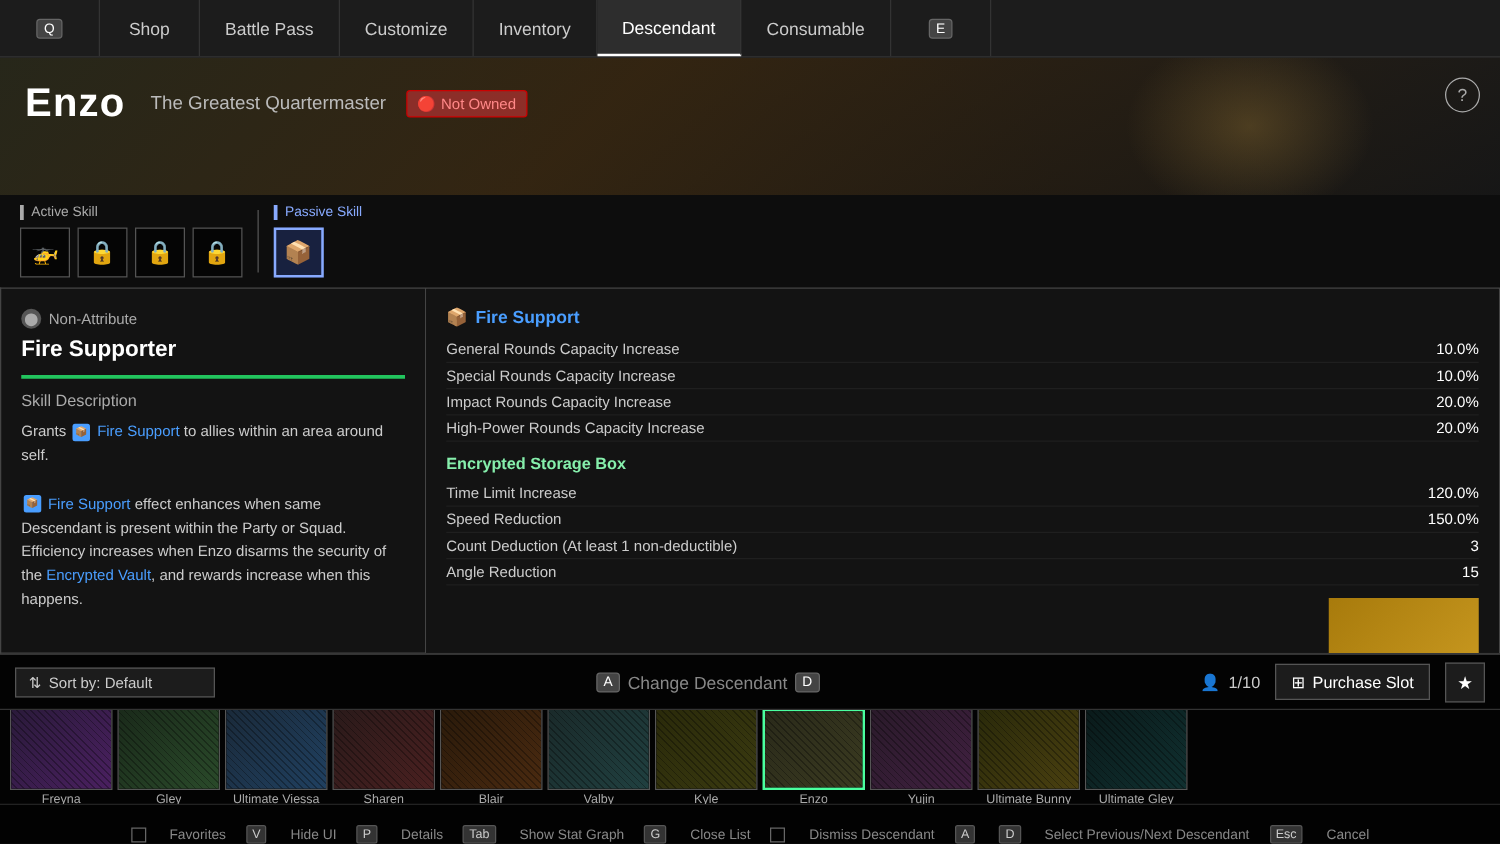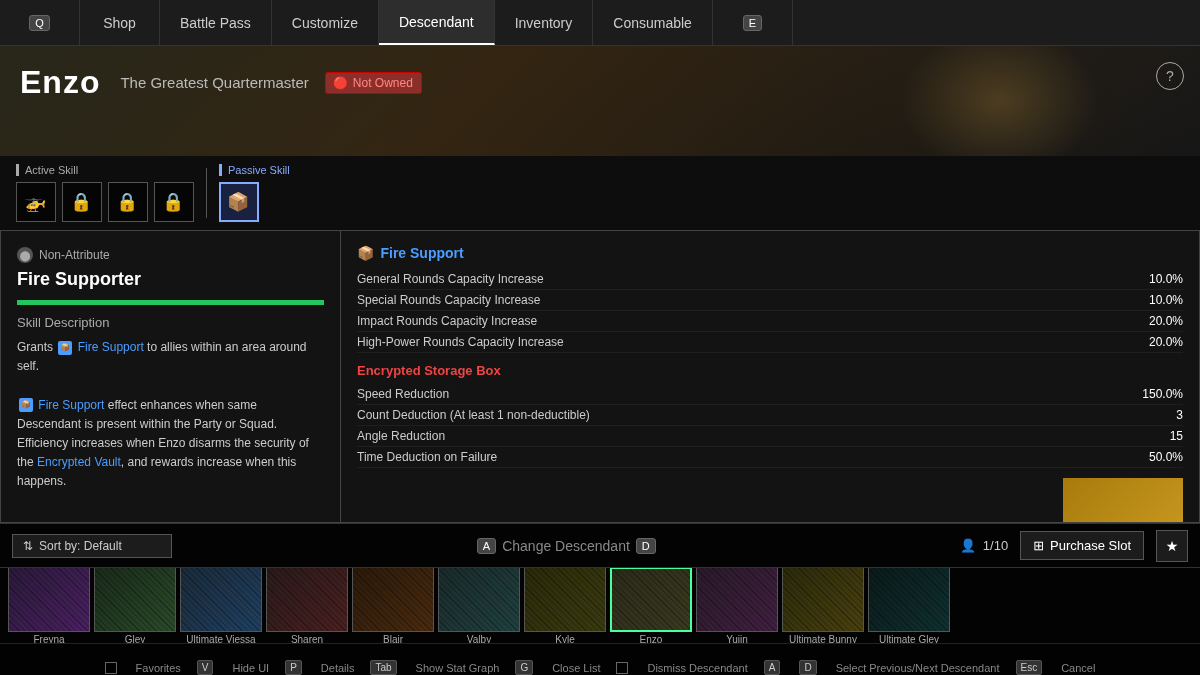--- a/index.html
+++ b/index.html
@@ -203,21 +203,21 @@
       align-items: center;
       justify-content: center;
       font-size: 10px;
     }
     .skill-name {
       font-size: 18px;
       font-weight: bold;
       color: #fff;
       margin-bottom: 10px;
       padding-bottom: 10px;
-      border-bottom: 5px solid #22c55e;
+      border-bottom: 3px solid #22c55e;
     }
     .skill-desc-title {
       font-size: 13px;
       color: #aaa;
       margin-bottom: 8px;
     }
     .skill-desc-text {
       font-size: 12px;
       color: #ccc;
       line-height: 1.6;
@@ -258,21 +258,21 @@
     .stat-row {
       display: flex;
       justify-content: space-between;
       font-size: 12px;
       color: #ccc;
       padding: 3px 0;
       border-bottom: 1px solid rgba(255,255,255,0.05);
     }
     .stat-value { color: #fff; }
     .stats-subsection {
-      color: #ef4444;
+      color: #86efac;
       font-size: 13px;
       font-weight: bold;
       margin-top: 10px;
       margin-bottom: 6px;
     }
 
     
     .purchase-area {
       position: absolute;
       right: 0;
@@ -472,25 +472,25 @@
   </div>
   <div class="nav-item">
     <span>Shop</span>
   </div>
   <div class="nav-item">
     <span>Battle Pass</span>
   </div>
   <div class="nav-item">
     <span>Customize</span>
   </div>
+  <div class="nav-item">
+    <span>Inventory</span>
+  </div>
   <div class="nav-item active">
     <span>Descendant</span>
-  </div>
-  <div class="nav-item">
-    <span>Inventory</span>
   </div>
   <div class="nav-item">
     <span>Consumable</span>
   </div>
   <div class="nav-item">
     <span class="key-badge">E</span>
   </div>
 </nav>
 
 <div class="hero-section">
@@ -563,34 +563,34 @@
       <span class="stat-value">20.0%</span>
     </div>
     <div class="stat-row">
       <span>High-Power Rounds Capacity Increase</span>
       <span class="stat-value">20.0%</span>
     </div>
 
     <div class="stats-subsection">Encrypted Storage Box</div>
 
     <div class="stat-row">
+      <span>Time Limit Increase</span>
+      <span class="stat-value">120.0%</span>
+    </div>
+    <div class="stat-row">
       <span>Speed Reduction</span>
       <span class="stat-value">150.0%</span>
     </div>
     <div class="stat-row">
       <span>Count Deduction (At least 1 non-deductible)</span>
       <span class="stat-value">3</span>
     </div>
     <div class="stat-row">
       <span>Angle Reduction</span>
       <span class="stat-value">15</span>
-    </div>
-    <div class="stat-row">
-      <span>Time Deduction on Failure</span>
-      <span class="stat-value">50.0%</span>
     </div>
 
     <div class="purchase-area" style="position:relative;margin-top:10px;width:100%;max-width:120px;margin-left:auto;">
       
     </div>
   </div>
 </div>
 
 <div class="bottom-bar">
   <div class="bottom-controls">

